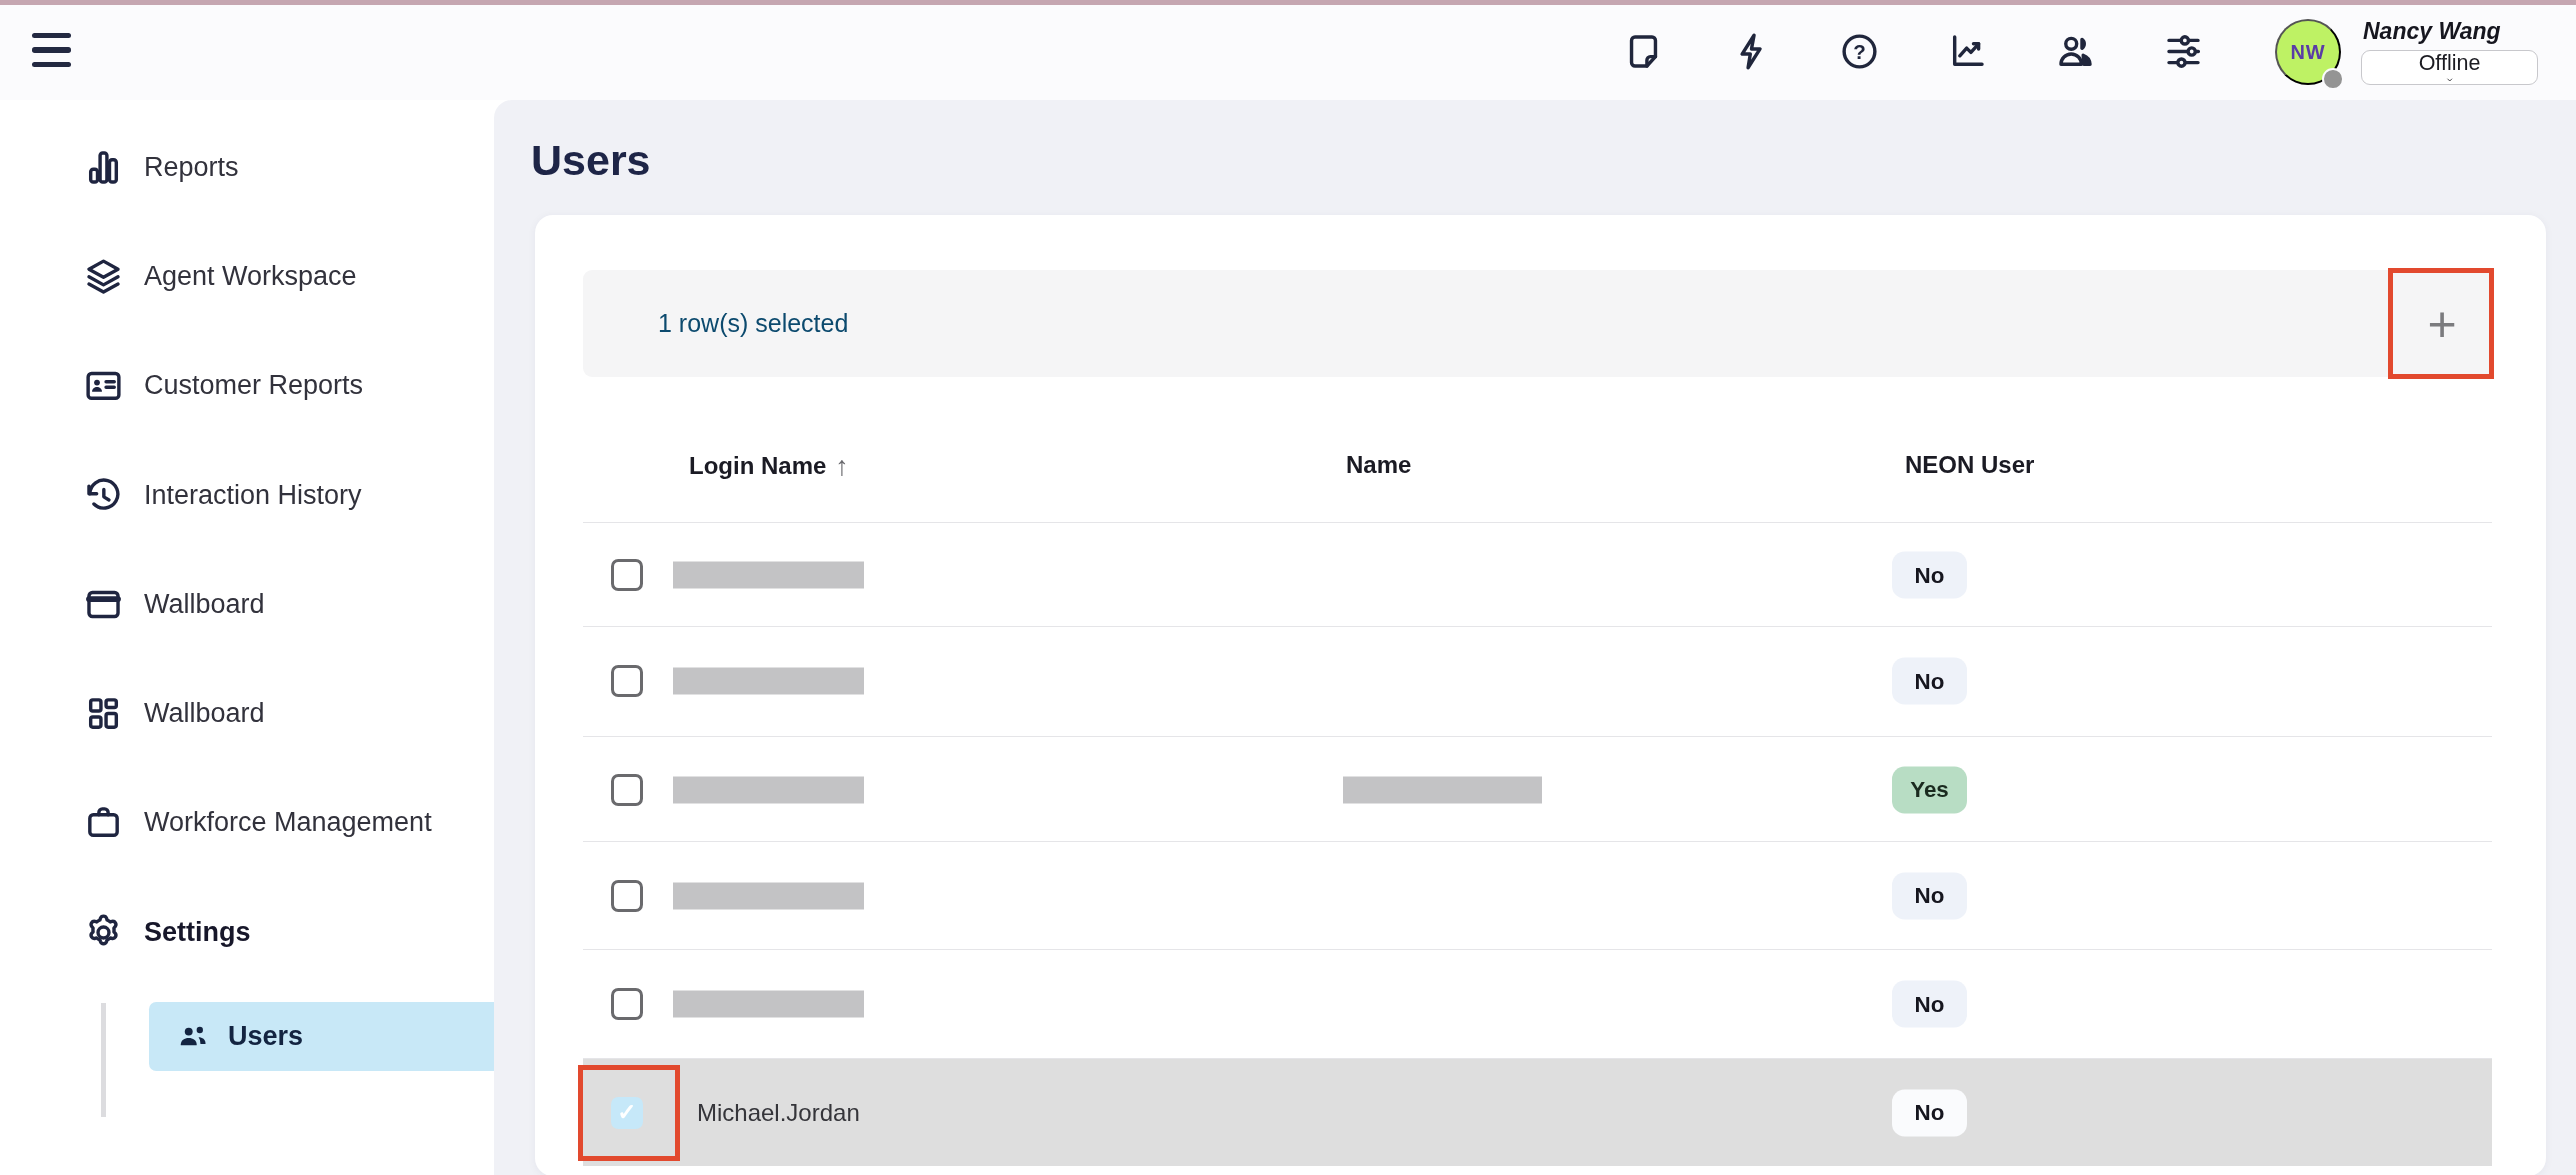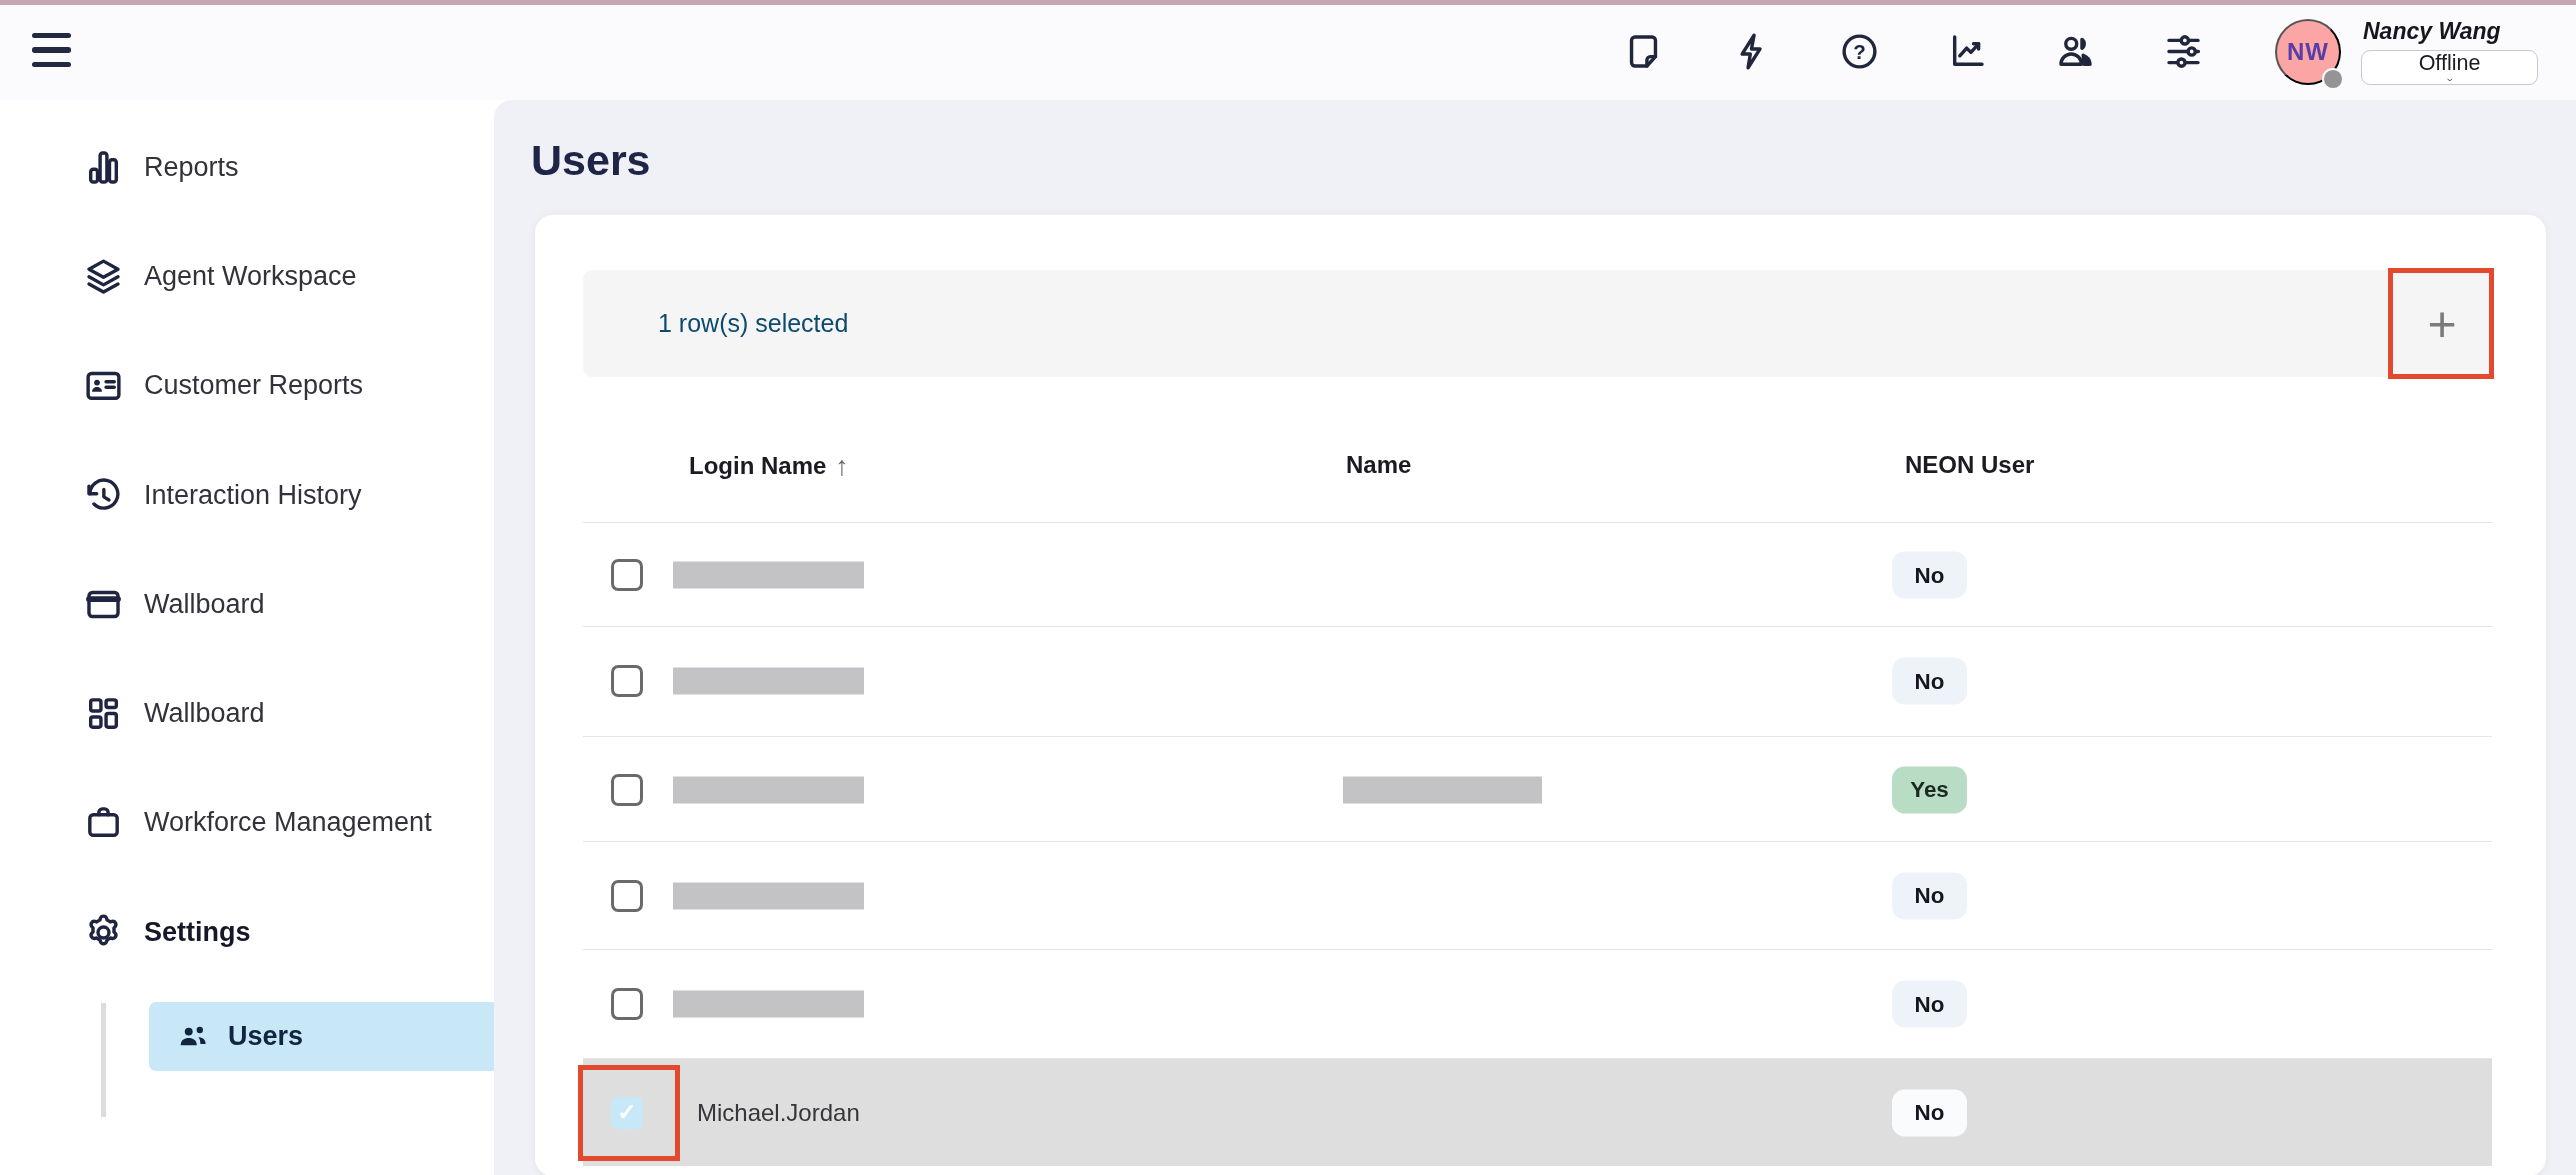--- a/index.html
+++ b/index.html
@@ -8,21 +8,21 @@
   .screen { position:relative; width:2576px; height:1175px; background:#ffffff; }
 
   
   .topbar { position:absolute; left:0; top:0; width:2576px; height:100px; background:#fbfbfd; }
   .topline { position:absolute; left:0; top:0; width:100%; height:5.4px; background:#c5a6b1; }
   .hamburger { position:absolute; left:32px; top:32px; width:43px; height:36px; background:none; border:none; cursor:pointer; }
   .hamburger span { display:block; width:39px; height:5.4px; border-radius:2.7px; background:#232941; margin:0 0 9px 0; }
   .top-icons { position:absolute; left:1618px; top:26px; height:50px; display:flex; gap:58px; align-items:center; }
   .tico { width:50px; height:50px; display:flex; align-items:center; justify-content:center; background:none; border:none; cursor:pointer; }
   .tico svg { width:41px; height:41px; stroke:#20263c; fill:none; stroke-width:2; stroke-linecap:round; stroke-linejoin:round; }
-  .avatar { position:absolute; left:2275px; top:19px; width:66px; height:66px; border-radius:50%; background:#fca5a5; color:#5a3da6; font-size:24px; font-weight:bold; display:flex; align-items:center; justify-content:center; letter-spacing:0.9px; }
+  .avatar { position:absolute; left:2275px; top:19px; width:66px; height:66px; border-radius:50%; background:#bef264; color:#5a3da6; font-size:20px; font-weight:bold; display:flex; align-items:center; justify-content:center; letter-spacing:0.9px; }
   .avatar .dot { position:absolute; left:45px; top:47px; width:21.5px; height:21.5px; border-radius:50%; background:#949494; border:2.7px solid #fbfbfd; }
   .user-name { position:absolute; left:2363px; top:18px; font-size:23px; font-weight:bold; color:#16161f;font-style:italic; }
   .status-select { position:absolute; left:2361px; top:50px; width:177px; height:35px; border:1.8px solid #c8c8cc; border-radius:9px; background:#ffffff; display:flex; align-items:center; padding:0 12.5px; cursor:pointer;flex-direction:column; }
   .status-select .val { font-size:21.5px; color:#1c1c22; flex:1; }
   .status-select svg { width:21.5px; height:21.5px; stroke:#1c1c22; fill:none; stroke-width:2.4; stroke-linecap:round; stroke-linejoin:round; }
 
   
   .sidebar { position:absolute; left:0; top:100px; width:494px; height:1075px; background:#ffffff;margin-left:47px; }
   .nav-item { position:absolute; left:0; width:494px; height:81px; display:flex; align-items:center; background:none; border:none; cursor:pointer; text-align:left; }
   .nav-item svg { position:absolute; left:36px; width:41px; height:41px; stroke:#1f2540; fill:none; stroke-width:2; stroke-linecap:round; stroke-linejoin:round; }

